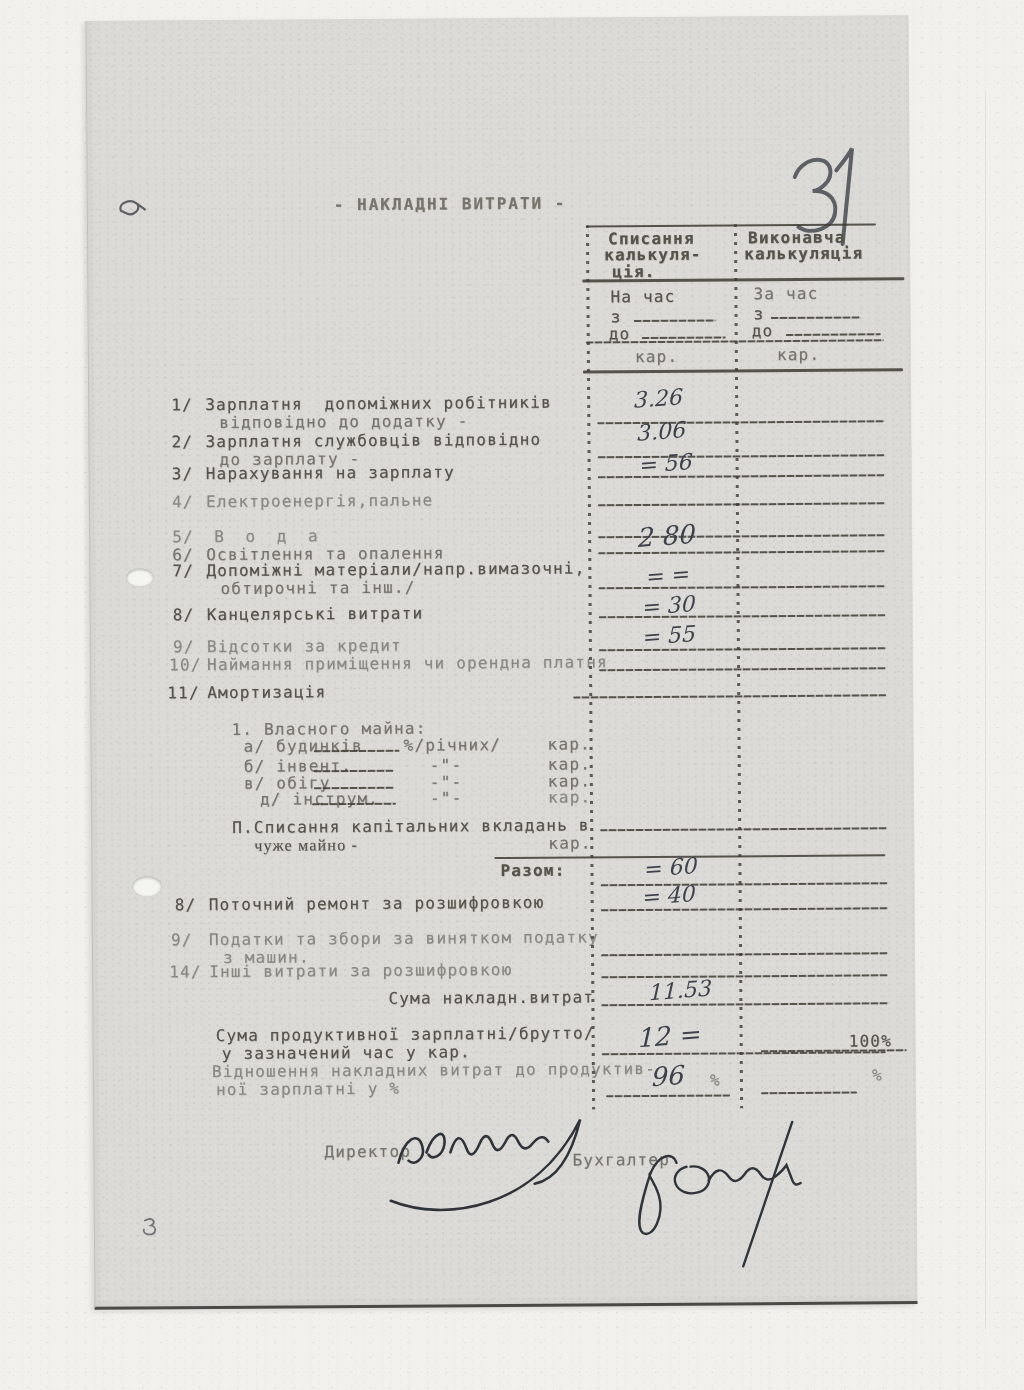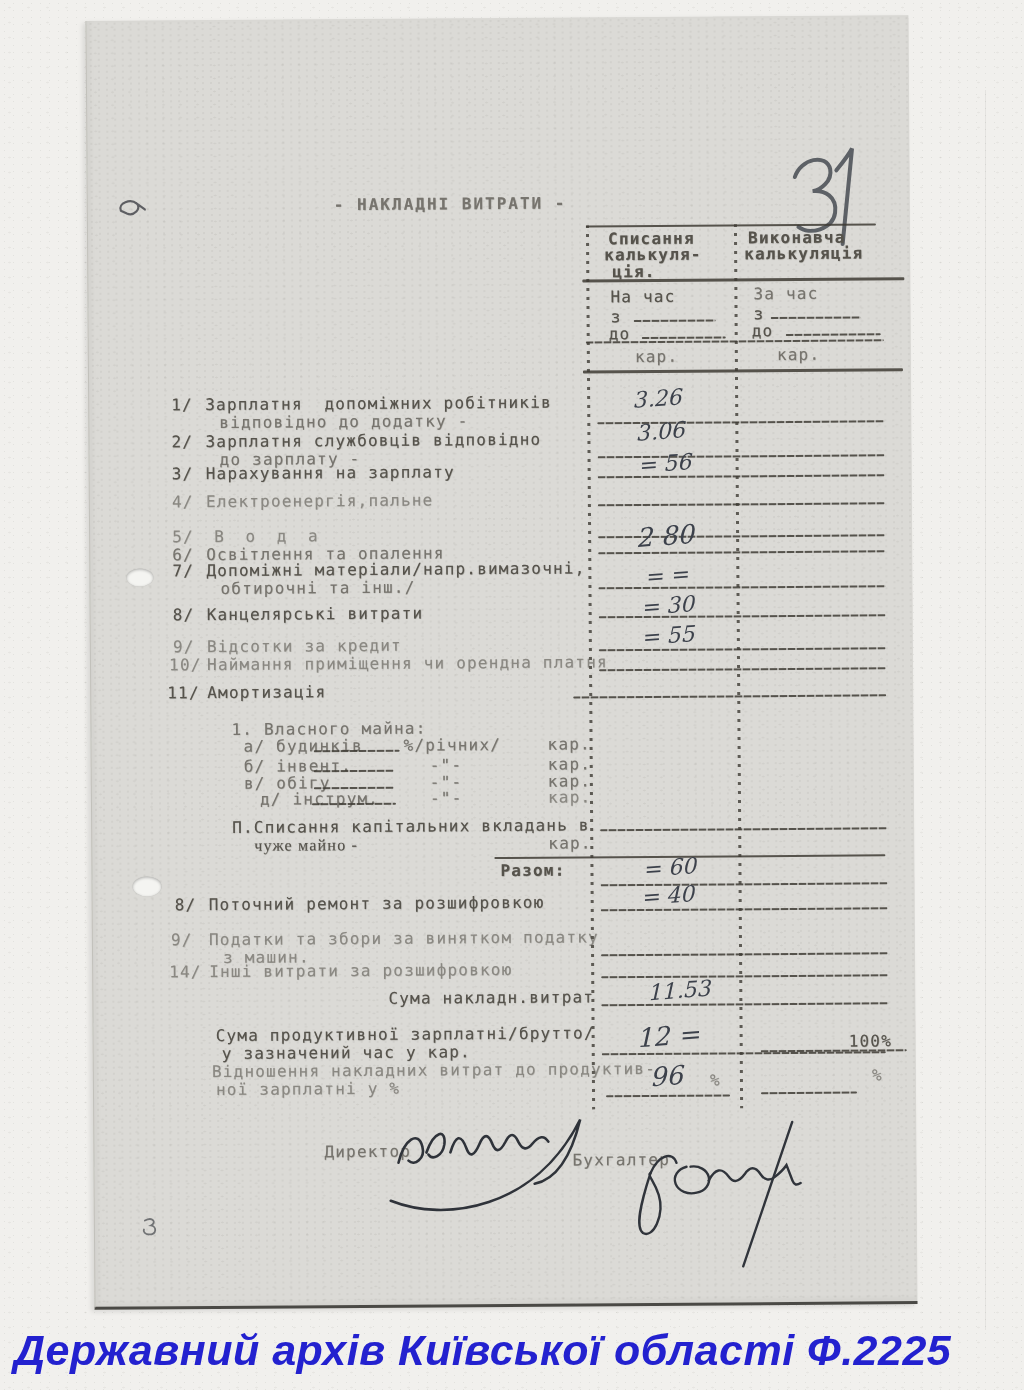--- a/index.html
+++ b/index.html
@@ -206,14 +206,13 @@
       <g fill="none" stroke="#30343b" stroke-width="2.4" stroke-linecap="round">
         <path d="M26 58 C16 88 10 112 18 118 C28 124 40 100 34 80 C30 66 22 60 26 58"></path>
         <path d="M26 58 C34 40 48 36 52 48"></path>
         <path d="M62 52 a16 13 0 1 0 10 26 a14 12 0 1 0 -6 -26"></path>
         <path d="M84 66 q10 -18 20 -4 q7 10 16 -2 q8 -12 16 0 q6 9 14 3 q8 -6 12 -12 l6 16 q2 6 8 2"></path>
         <path d="M168 8 L118 152"></path>
       </g>
     </svg>
   </div>
 
-  <div class="caption">Державний архів Київської області Ф.2225</div>
 </div>
 
 </body></html>

